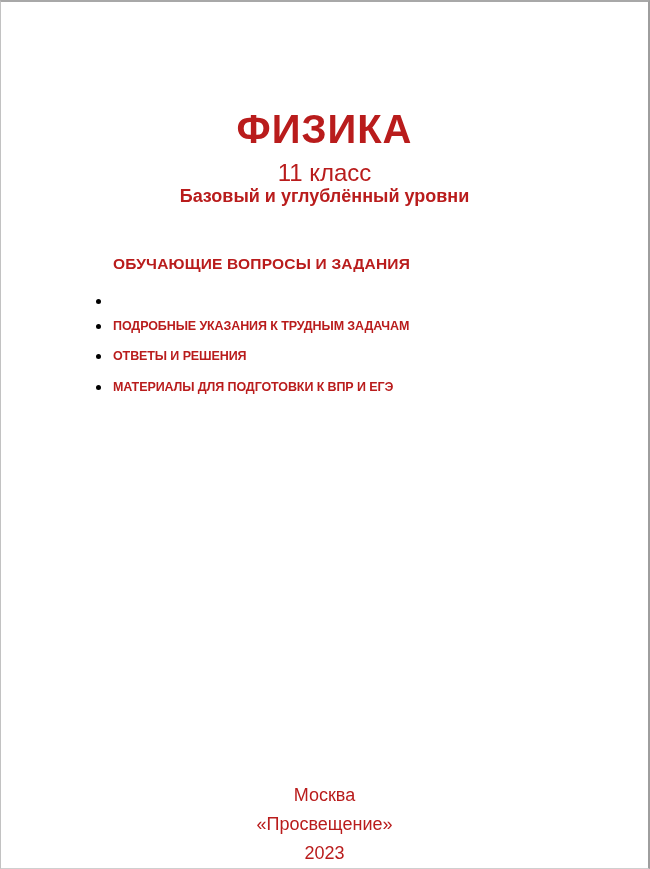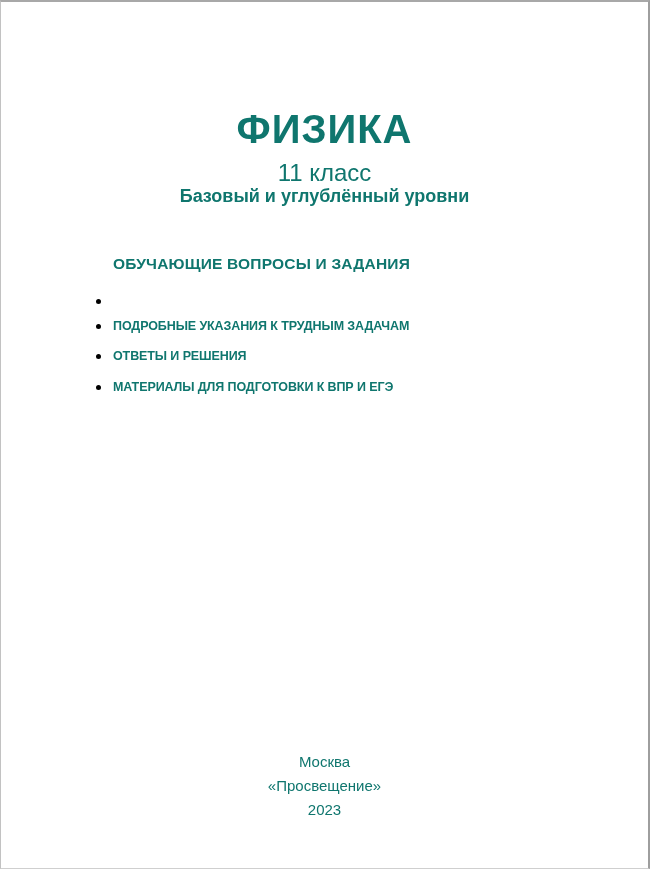--- a/index.html
+++ b/index.html
@@ -12,21 +12,21 @@
     width: 650px;
     height: 869px;
     margin: 0 auto;
     background: #ffffff;
     box-sizing: border-box;
     border-top: 2px solid #a8a8a8;
     border-right: 2px solid #9e9e9e;
     border-left: 1px solid #c2c2c2;
     border-bottom: 1px solid #cfcfcf;
     font-family: "Liberation Sans", "DejaVu Sans", sans-serif;
-    color: #0f766e;
+    color: #b91c1c;
     overflow: hidden;
   }
 
   .title-block {
     text-align: center;
     margin-top: 106px;
   }
   .main-title {
     font-size: 40px;
     font-weight: bold;
@@ -97,23 +97,23 @@
     font-size: 15px;
     font-weight: normal;
     margin-top: 131px;
     line-height: 1.2;
   }
 
   .imprint {
     position: absolute;
     left: 0;
     right: 0;
-    top: 748px;
+    top: 779px;
     text-align: center;
-    font-size: 15px;
+    font-size: 18px;
     font-weight: normal;
     line-height: 1.6;
   }
 </style>
 </head>
 <body>
 
 <div class="page">
 
   <div class="title-block">

